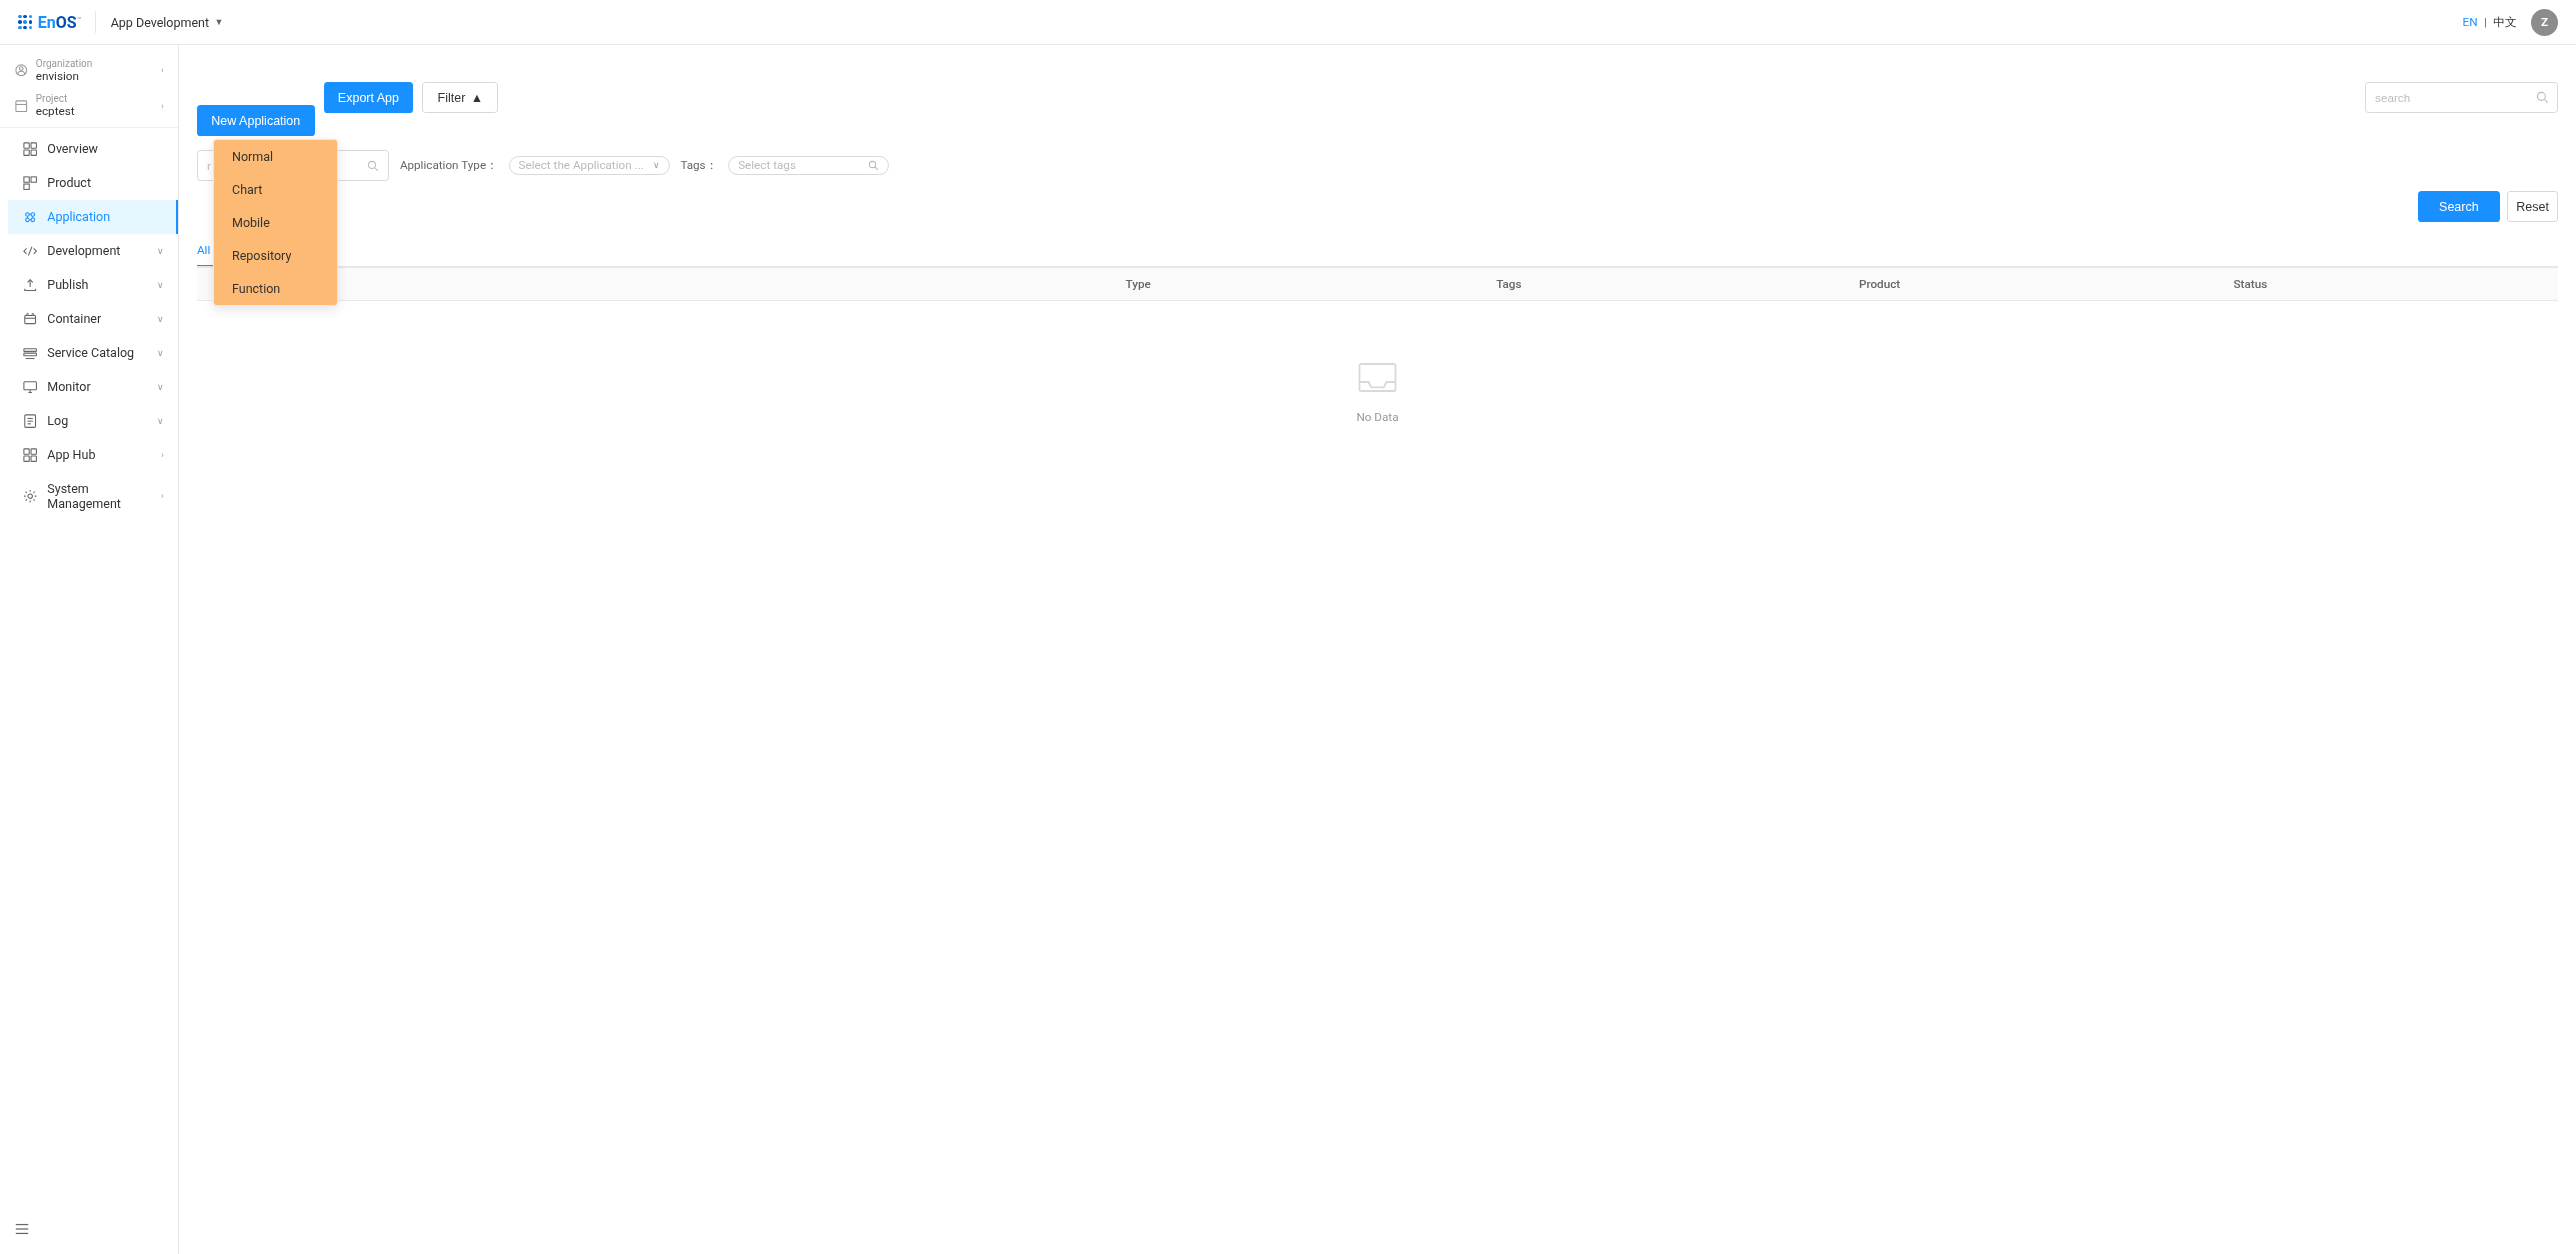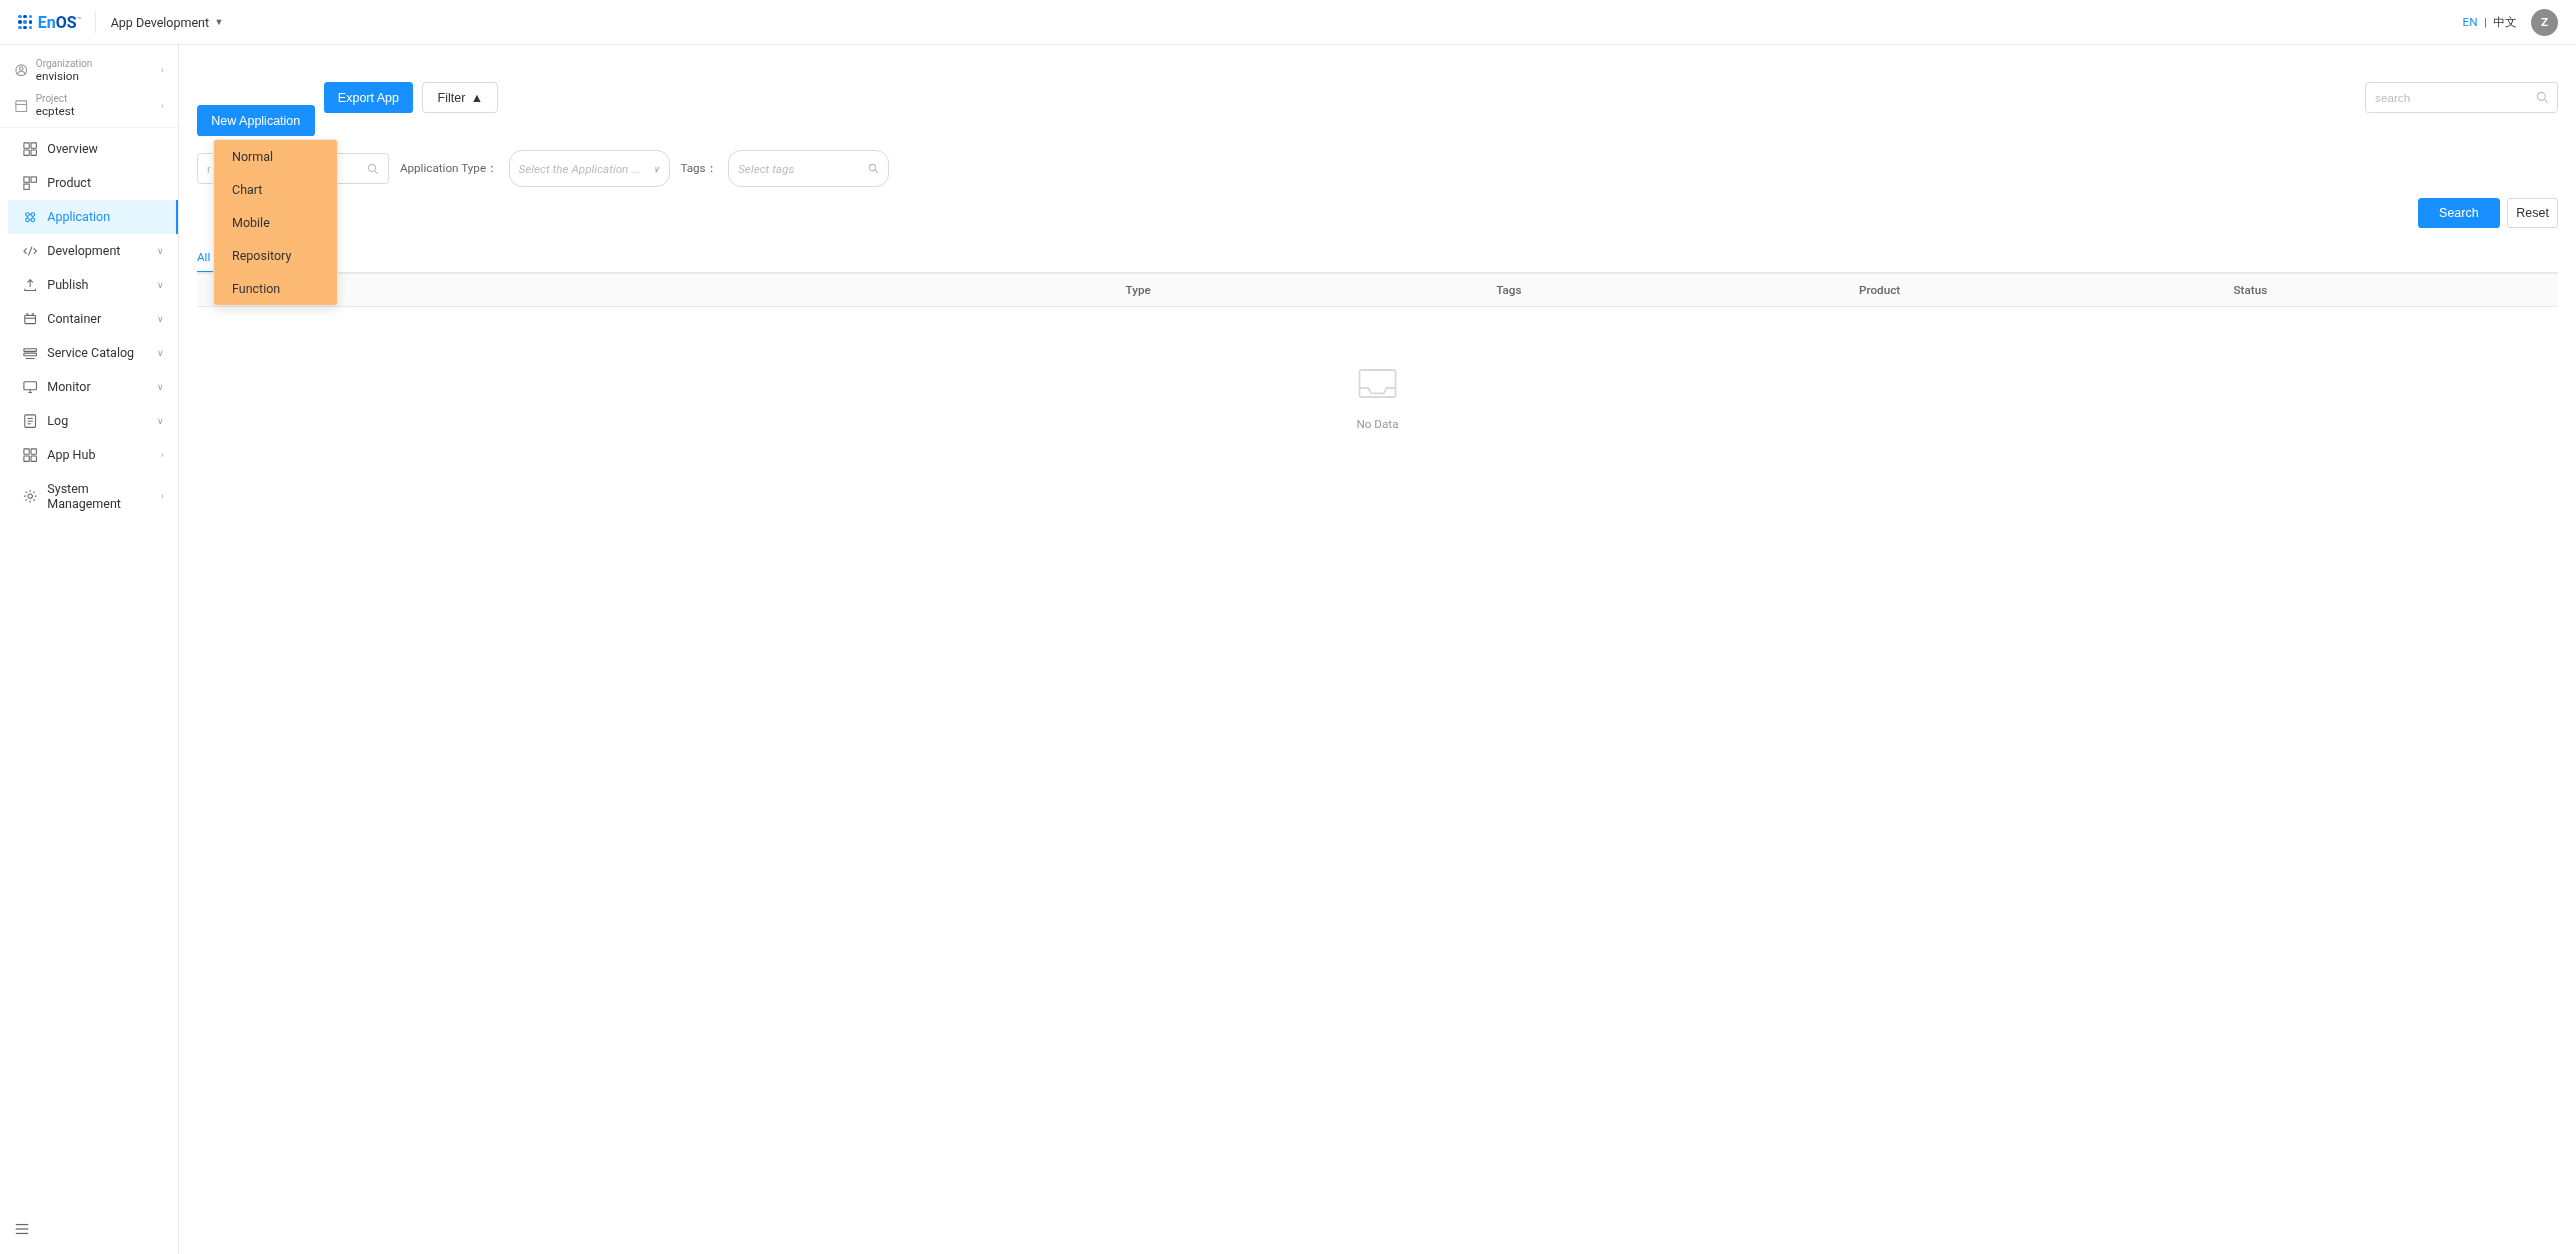--- a/index.html
+++ b/index.html
@@ -67,21 +67,21 @@
     .search-box-right { margin-left: auto; display: flex; align-items: center; border: 0.9px solid #d9d9d9; border-radius: 3.6px; padding: 0 9px; height: 30.5px; background: #fff; gap: 5.4px; min-width: 179px; }
     .search-box-right input { border: none; outline: none; font-size: 11.7px; flex: 1; color: #333; }
     .search-box-right input::placeholder { color: #bbb; }
 
     
     .filter-row { display: flex; align-items: center; gap: 10.8px; margin-bottom: 10.8px; flex-wrap: wrap; }
     .filter-input { display: flex; align-items: center; border: 0.9px solid #d9d9d9; border-radius: 3.6px; padding: 0 9px; height: 30.5px; background: #fff; gap: 5.4px; min-width: 161px; }
     .filter-input input { border: none; outline: none; font-size: 11.7px; color: #333; flex: 1; }
     .filter-input input::placeholder { color: #bbb; }
     .filter-label { font-size: 11.7px; color: #666; white-space: nowrap; }
-    .filter-select { display: flex; align-items: center; border: 0.9px solid #d9d9d9; border-radius: 13px; padding: 0 9px; height: 37px; background: #fff; gap: 5.4px; min-width: 161px; cursor: pointer; font-style: italic; }
+    .filter-select { display: flex; align-items: center; border: 0.9px solid #d9d9d9; border-radius: 13px; padding: 0 9px; height: 19px; background: #fff; gap: 5.4px; min-width: 161px; cursor: pointer; }
     .filter-select-text { font-size: 11.7px; color: #bbb; flex: 1; }
     .filter-select-arrow { font-size: 9px; color: #999; }
     .btn-search { background: #1890ff; color: #fff; border: none; padding: 0 21.5px; height: 30.5px; border-radius: 3.6px; cursor: pointer; font-size: 12.5px; }
     .btn-reset { background: #fff; color: #333; border: 0.9px solid #d9d9d9; padding: 0 8px; height: 30.5px; border-radius: 3px; cursor: pointer; font-size: 12.5px; }
 
     .filter-actions { display: flex; gap: 7.2px; }
 
     
     .tab-bar { border-bottom: 0.9px solid #e8e8e8; margin-bottom: 0; }
     .tab-item { display: inline-block; padding: 7.2px 0; margin-right: 21.5px; font-size: 11.7px; color: #666; cursor: pointer; border-bottom: 1.8px solid transparent; }

